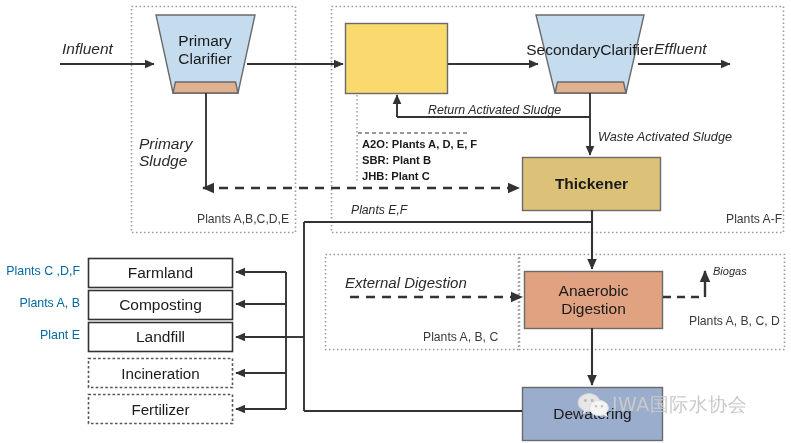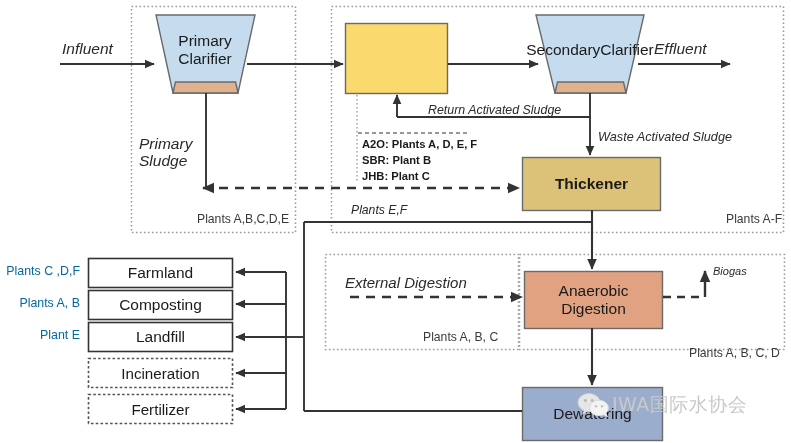--- a/index.html
+++ b/index.html
@@ -140,21 +140,21 @@
 
 <div class="annot" style="left:362px;top:137px;font-size:11.2px;">
   <div>A2O: Plants A, D, E, F</div>
   <div>SBR: Plant B</div>
   <div>JHB: Plant C</div>
 </div>
 
 <div class="grouplbl" style="left:197px;top:212px;font-size:12.2px;">Plants A,B,C,D,E</div>
 <div class="grouplbl" style="left:726px;top:212px;font-size:12.2px;">Plants A-F</div>
 <div class="grouplbl" style="left:423px;top:330px;font-size:12.2px;text-align:right;">Plants A, B, C</div>
-<div class="grouplbl" style="left:689px;top:346px;font-size:12.2px;">Plants A, B, C, D</div>
+<div class="grouplbl" style="left:689px;top:314px;font-size:12.2px;">Plants A, B, C, D</div>
 
 <div class="boxlbl" style="left:89px;top:259px;width:143px;height:28px;font-size:15.5px;">Farmland</div>
 <div class="boxlbl" style="left:89px;top:291px;width:143px;height:28px;font-size:15.5px;">Composting</div>
 <div class="boxlbl" style="left:89px;top:323px;width:143px;height:28px;font-size:15.5px;">Landfill</div>
 <div class="boxlbl" style="left:89px;top:359px;width:143px;height:28px;font-size:15.2px;">Incineration</div>
 <div class="boxlbl" style="left:89px;top:395px;width:143px;height:28px;font-size:15.2px;">Fertilizer</div>
 
 <div class="plantlbl" style="left:0px;top:264px;width:80px;font-size:12.4px;">Plants C ,D,F</div>
 <div class="plantlbl" style="left:0px;top:296px;width:80px;font-size:12.4px;">Plants A, B</div>
 <div class="plantlbl" style="left:0px;top:328px;width:80px;font-size:12.4px;">Plant E</div>

